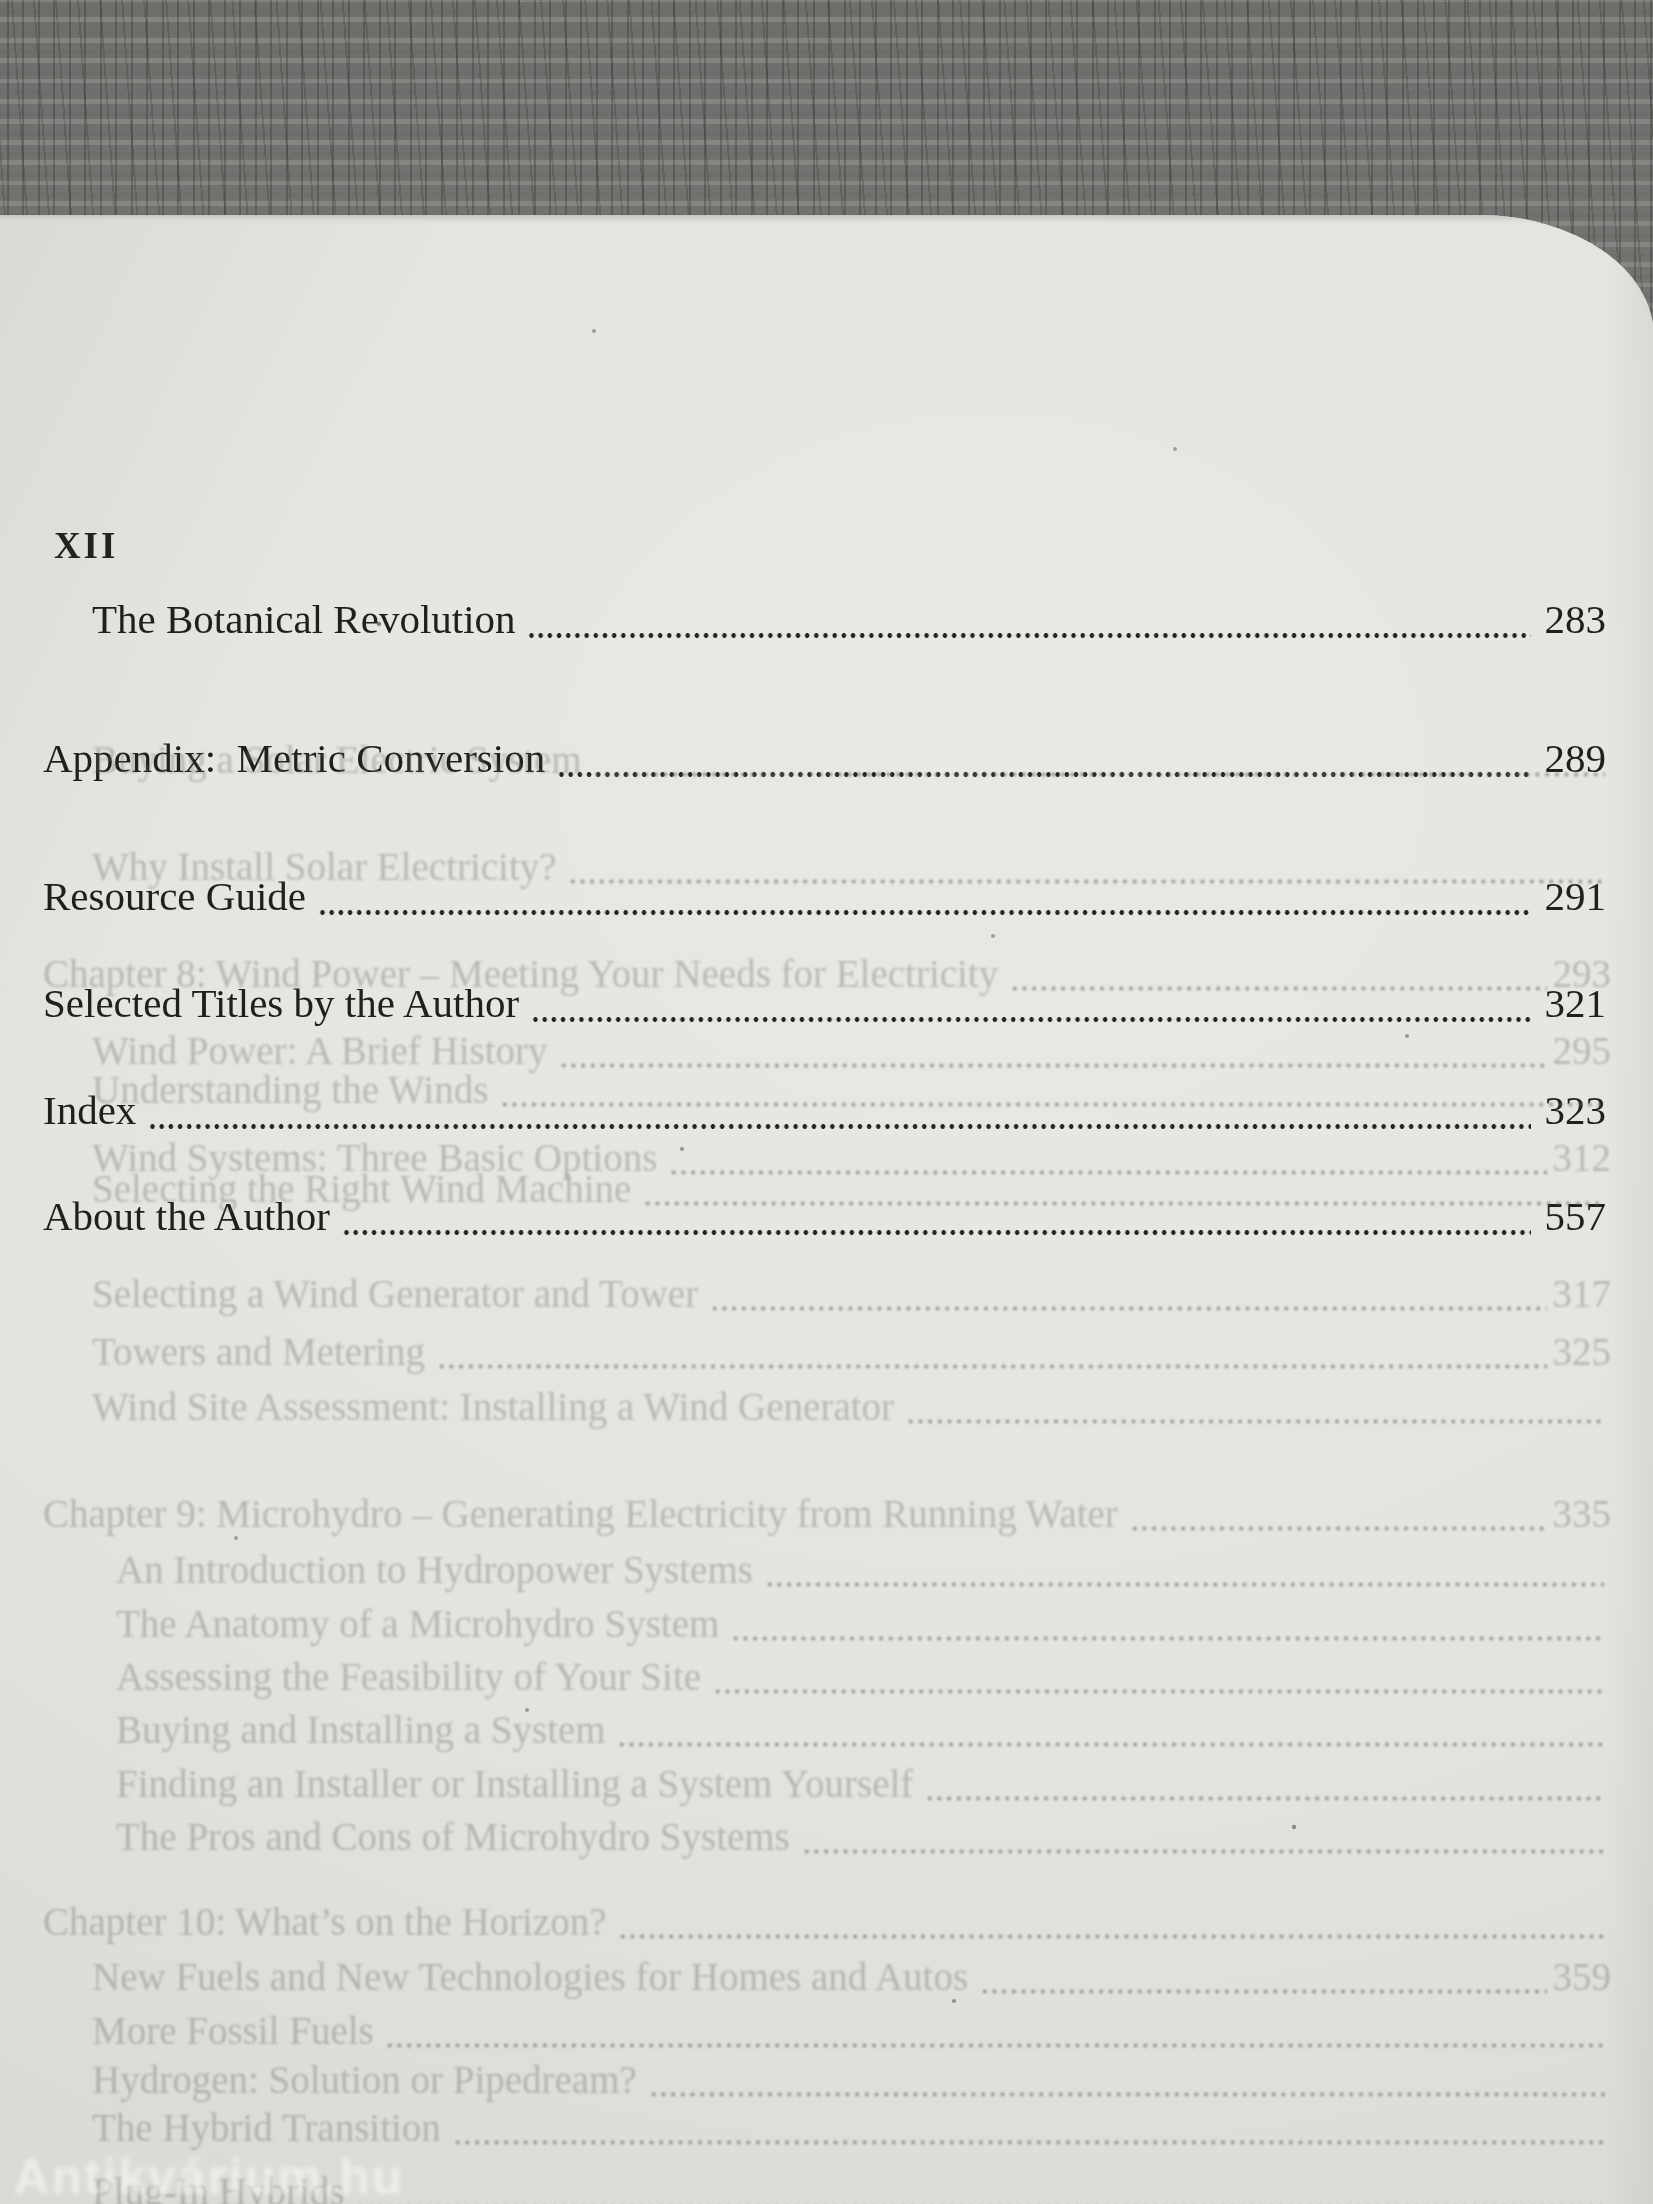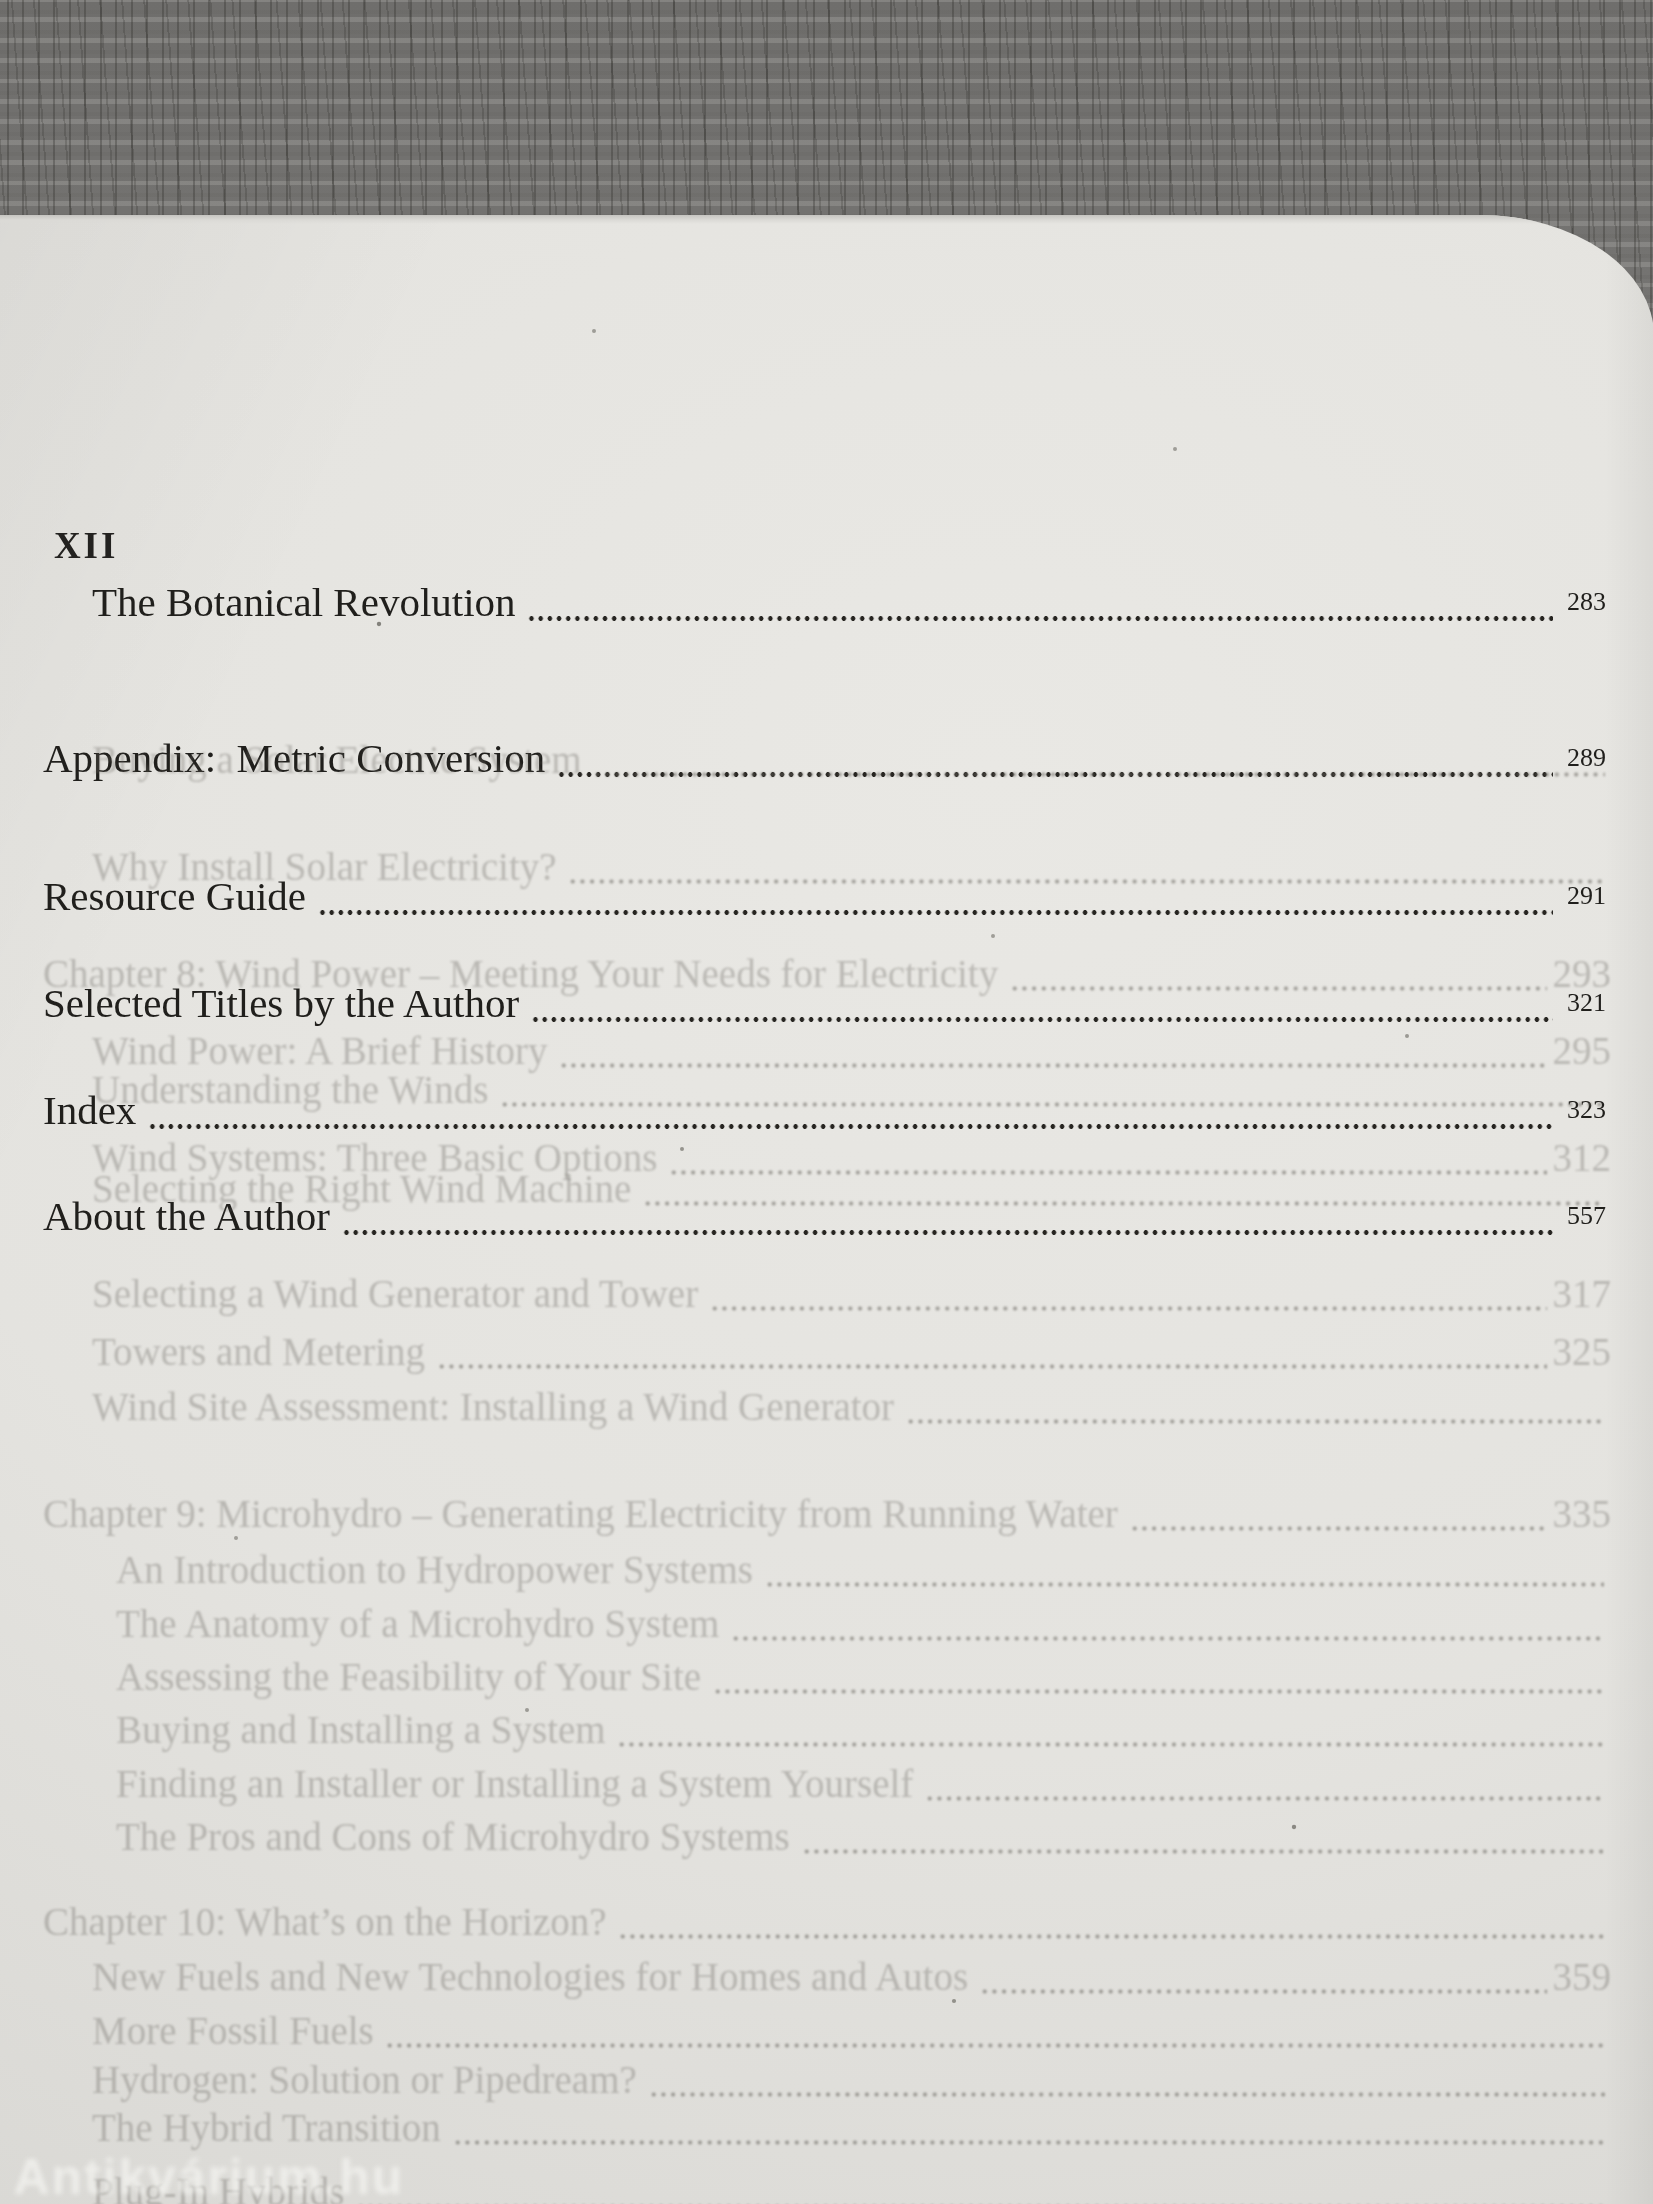--- a/index.html
+++ b/index.html
@@ -64,21 +64,21 @@
   .toc-row .leader{
     flex:1;
     height:54px;
     margin:0 5.8px 0 9.7px;
     background-image:radial-gradient(circle, #262420 2px, rgba(38,36,32,0) 2.6px);
     background-size:9.2px 8.7px;
     background-repeat:repeat-x;
     background-position:1.9px 39px;
   }
   .toc-row .pagenum{
-    font-size:26px;line-height:54px;margin-left:8px;
+    font-size:41px;line-height:54px;margin-left:8px;
   }
   
   .ghost-row{
     position:absolute;
     display:flex;
     height:49px;
     color:rgba(104,101,94,.34);
     filter:blur(1px);
   }
   .ghost-row .label{white-space:pre;font-size:39px;line-height:49px;}
@@ -117,21 +117,21 @@
 
 <div class="photo">
   <div class="backdrop"></div>
 
   <div class="page">
 
     <div class="running-header">
       <span class="folio">XII</span>
     </div>
 
-    <div class="toc-row" style="top:360px;left:92px;width:1514px;">
+    <div class="toc-row" style="top:377px;left:92px;width:1514px;">
       <span class="label">The Botanical Revolution</span>
       <div class="leader"></div>
       <span class="pagenum">283</span>
     </div>
     <div class="toc-row" style="top:516px;left:43px;width:1563px;">
       <span class="label">Appendix:  Metric Conversion</span>
       <div class="leader"></div>
       <span class="pagenum">289</span>
     </div>
     <div class="toc-row" style="top:654px;left:43px;width:1563px;">

